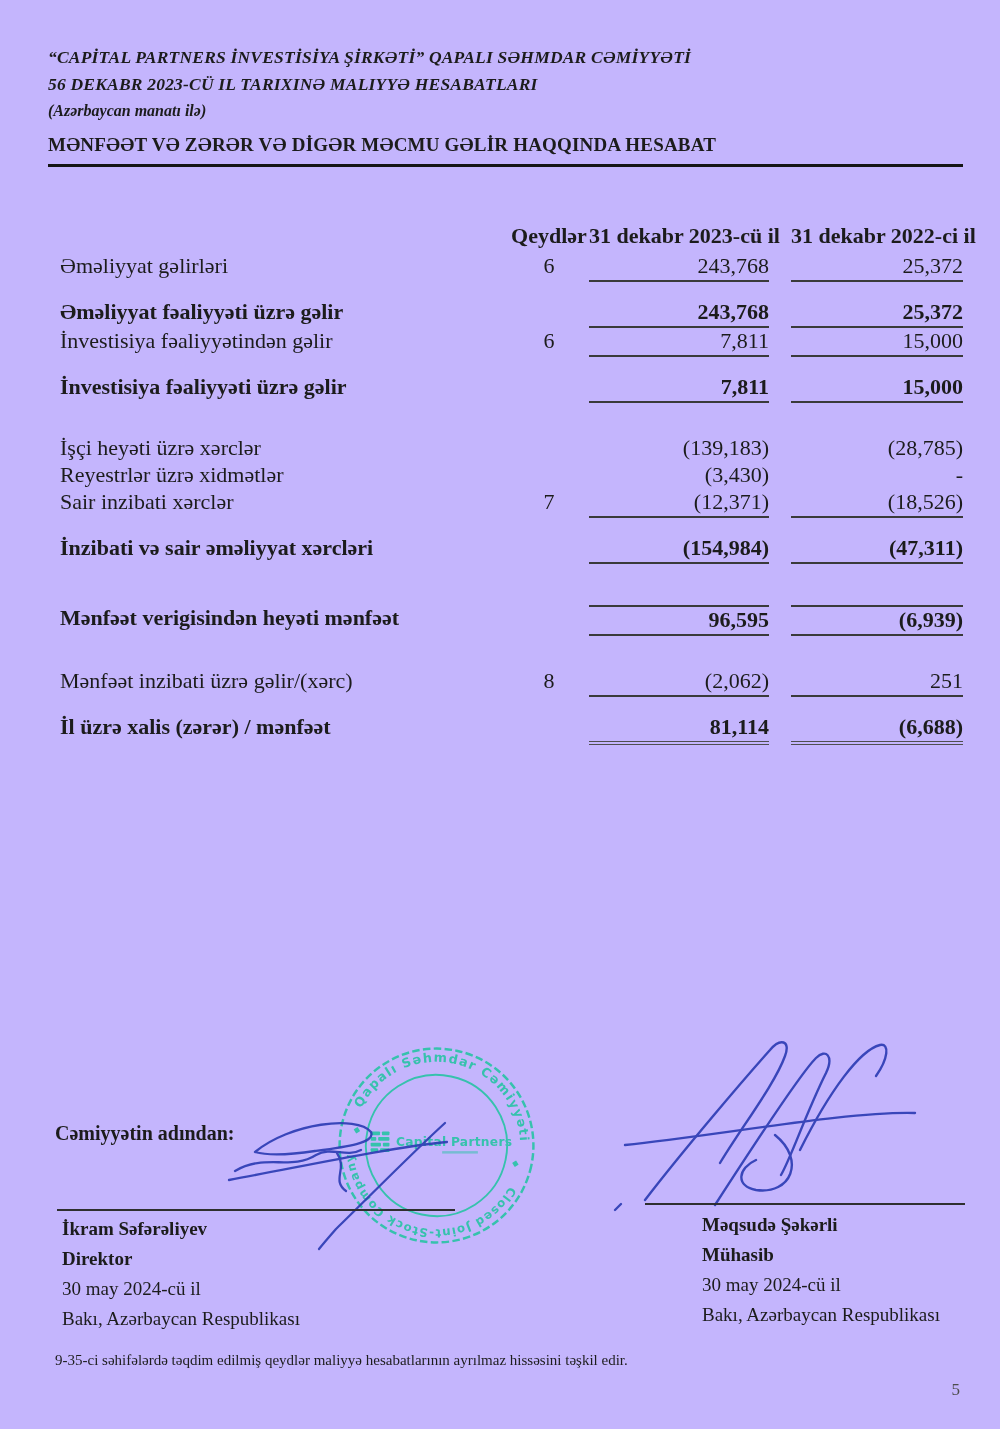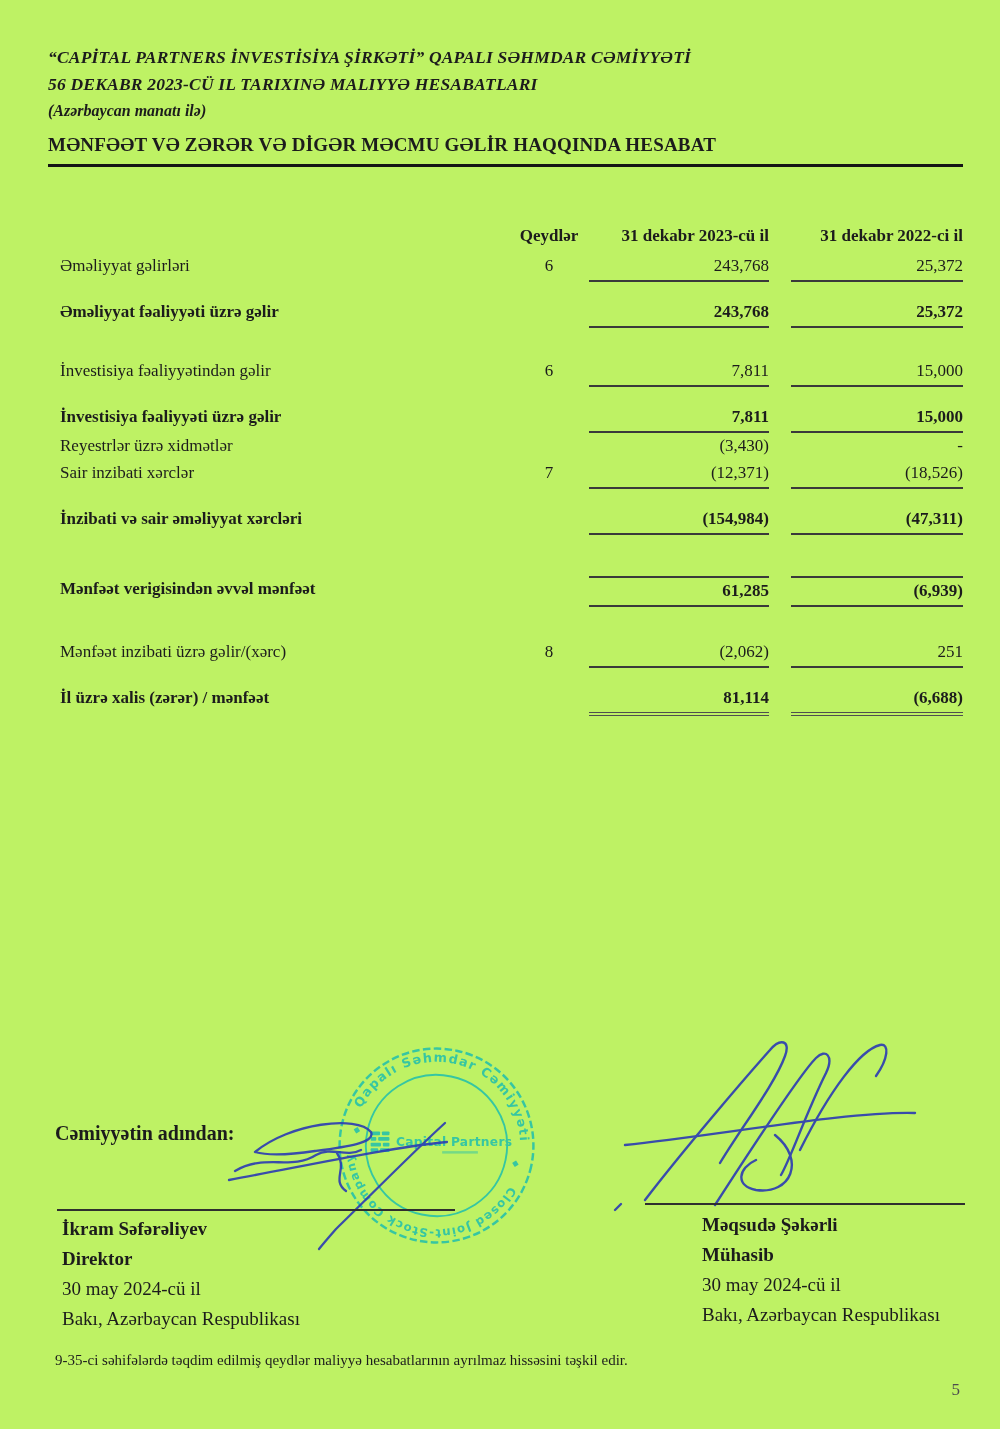--- a/index.html
+++ b/index.html
@@ -7,52 +7,52 @@
     --sig-blue:#2b3bb3;
     --ink:#1c1c1c;
     --rule:#3a3a3a;
   }
   *{margin:0;padding:0;box-sizing:border-box;}
   html,body{background:#f2f2ef;}
   .page{
     position:relative;
     width:1000px;height:1429px;
     margin:0 auto;
-    background:#bef264;
+    background:#c4b5fd;
     color:var(--ink);
     font-family:"Liberation Serif","DejaVu Serif",serif;
     overflow:hidden;
   }
   
   .header{padding:44px 37px 0 48px;}
   .hdr-company,.hdr-period{
     font-style:italic;font-weight:700;font-size:17.5px;line-height:27px;letter-spacing:.2px;
   }
   .hdr-currency{font-style:italic;font-weight:700;font-size:16px;line-height:25px;}
   .hdr-title{
     font-weight:700;font-size:19px;line-height:26px;margin-top:9px;letter-spacing:.2px;
   }
   .title-rule{height:3px;background:#151515;margin-top:6px;}
   
   .fin-table{margin:56px 37px 0 48px;}
-  .trow{display:flex;line-height:26px;font-size:17px;font-family:Liberation Serif, serif;}
+  .trow{display:flex;line-height:26px;font-size:22px;font-family:Liberation Serif, serif;}
   .thead{font-weight:700;margin-bottom:3px;}
   .c{white-space:nowrap;}
   .c.label{flex:1;padding-left:12px;overflow:hidden;}
   .thead .c.label{padding-left:0;}
   .c.note{width:80px;text-align:center;}
   .c.v23{width:180px;text-align:right;padding-bottom:1px;}
   .c.gapcol{width:22px;}
   .c.v22{width:172px;text-align:right;padding-bottom:1px;}
   .bold .c{font-weight:700;margin-top:17px;}
   .rb .v23,.rb .v22{border-bottom:2px solid var(--rule);}
   .ra .v23,.ra .v22{border-top:2px solid var(--rule);}
   .dbl .v23,.dbl .v22{border-bottom:4px double #4f4f4f;}
   .mt-md{margin-top:24px;}
-  .mt-lg{margin-top:30px;}
+  .mt-lg{}
   .mt-xl{margin-top:32px;}
   
   .onbehalf{
     position:absolute;left:55px;top:1122px;
     font-weight:700;font-size:20px;
   }
   .stamp{position:absolute;left:333px;top:1042px;width:207px;height:207px;opacity:.93;}
   .stamp text{font-family:"DejaVu Sans","Liberation Sans",sans-serif;}
   .sig{position:absolute;pointer-events:none;}
   .sig.left{left:195px;top:1095px;width:310px;height:175px;}
@@ -116,20 +116,27 @@
     </div>
 
     <div class="trow bold rb">
       <div class="c label">İnvestisiya fəaliyyəti üzrə gəlir</div>
       <div class="c note"></div>
       <div class="c v23">7,811</div>
       <div class="c gapcol"></div>
       <div class="c v22">15,000</div>
     </div>
 
+    <div class="trow mt-xl">
+      <div class="c label">İşçi heyəti üzrə xərclər</div>
+      <div class="c note"></div>
+      <div class="c v23">(139,183)</div>
+      <div class="c gapcol"></div>
+      <div class="c v22">(28,785)</div>
+    </div>
 
     <div class="trow">
       <div class="c label">Reyestrlər üzrə xidmətlər</div>
       <div class="c note"></div>
       <div class="c v23">(3,430)</div>
       <div class="c gapcol"></div>
       <div class="c v22">-</div>
     </div>
 
     <div class="trow rb">
@@ -142,23 +149,23 @@
 
     <div class="trow bold rb">
       <div class="c label">İnzibati və sair əməliyyat xərcləri</div>
       <div class="c note"></div>
       <div class="c v23">(154,984)</div>
       <div class="c gapcol"></div>
       <div class="c v22">(47,311)</div>
     </div>
 
     <div class="trow bold ra rb mt-md">
-      <div class="c label">Mənfəət verigisindən əvvəl mənfəət</div>
-      <div class="c note"></div>
-      <div class="c v23">61,285</div>
+      <div class="c label">Mənfəət verigisindən heyəti mənfəət</div>
+      <div class="c note"></div>
+      <div class="c v23">96,595</div>
       <div class="c gapcol"></div>
       <div class="c v22">(6,939)</div>
     </div>
 
     <div class="trow rb mt-xl">
       <div class="c label">Mənfəət inzibati üzrə gəlir/(xərc)</div>
       <div class="c note">8</div>
       <div class="c v23">(2,062)</div>
       <div class="c gapcol"></div>
       <div class="c v22">251</div>

